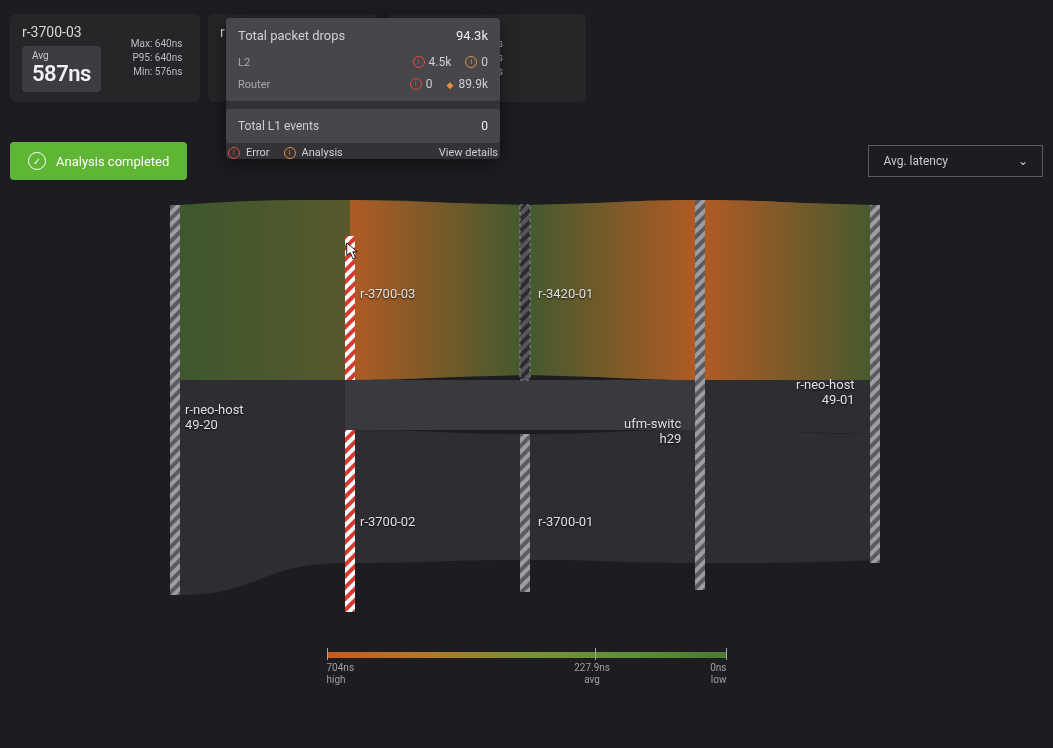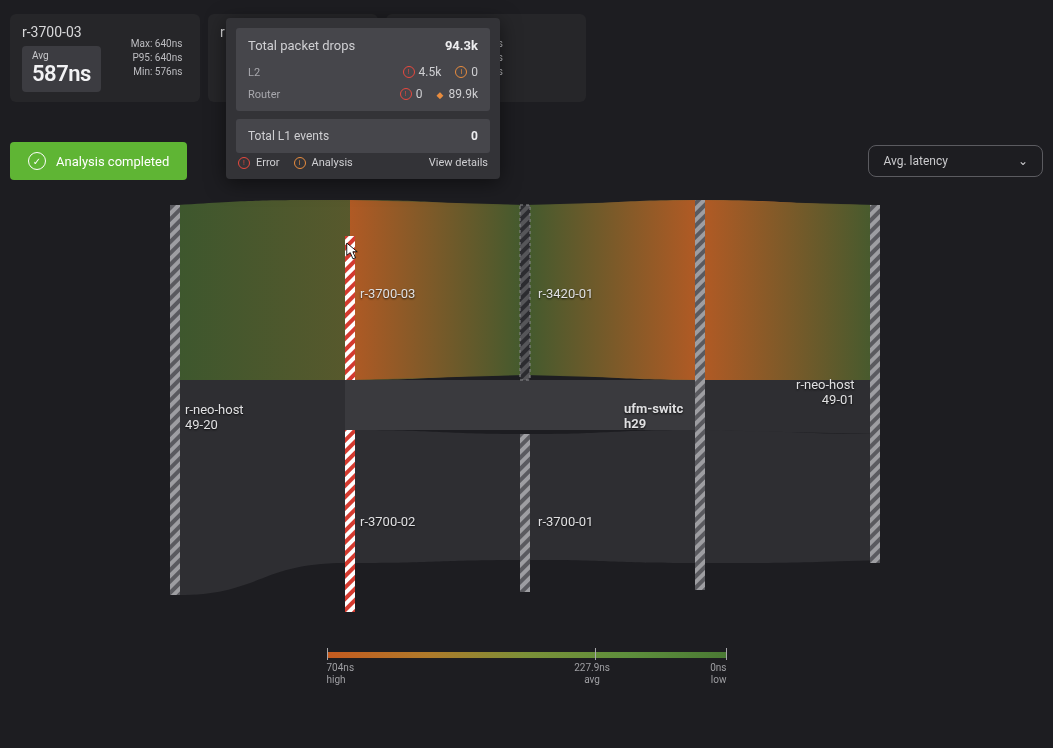--- a/index.html
+++ b/index.html
@@ -62,21 +62,21 @@
       width: 18px; height: 18px;
       border: 1.5px solid #fff;
       border-radius: 50%;
       display: flex;
       align-items: center;
       justify-content: center;
       font-size: 10px;
     }
     .selector {
       border: 1px solid #5b5b60;
-      border-radius: 8px;
+      border-radius: 0;
       padding: 8px 14px;
       display: flex;
       align-items: center;
       justify-content: space-between;
       gap: 70px;
       font-size: 12px;
       color: #cacacd;
       cursor: pointer;
       min-width: 160px;
     }
@@ -93,38 +93,38 @@
       box-shadow: 0 4px 20px rgba(0,0,0,0.5);
       z-index: 50;
       overflow: hidden;
     }
     .tooltip-head {
       background: #232326;
       padding: 9px 12px;
       font-size: 12px;
       color: #e8e8ea;
     }
-    .tooltip-body { padding: 10px; }
+    .tooltip-body { }
     .tt-block {
       background: #46464b;
       border-radius: 3px;
       padding: 10px 12px;
       margin-bottom: 8px;
     }
     .tt-row {
       display: flex;
       justify-content: space-between;
       align-items: center;
       font-size: 12px;
       color: #cfcfd2;
       margin-bottom: 8px;
     }
     .tt-row:last-child { margin-bottom: 0; }
     .tt-row-main { font-size: 13px; margin-bottom: 12px; }
-    .tt-val { color: #ededef; font-weight: 700; }
+    .tt-val { color: #ededef; font-weight: 400; }
     .tt-sub-left { color: #a8a8ad; font-size: 11px; }
     .tt-pair { display: flex; align-items: center; gap: 4px; margin-left: 14px; font-size: 12px; }
     .dot-err { width: 12px; height: 12px; border: 1.2px solid #e8493e; border-radius: 50%; background: transparent; display: inline-flex; align-items: center; justify-content: center; font-size: 7px; color: #e8493e; }
     .dot-warn { width: 12px; height: 12px; border: 1.2px solid #e88c3e; border-radius: 50%; background: transparent; display: inline-flex; align-items: center; justify-content: center; font-size: 7px; color: #e88c3e; }
     .dot-warn-alt { width: 8px; height: 8px; color: #e88c3e; font-size: 9px; }
     .tt-foot {
       display: flex;
       align-items: center;
       font-size: 11px;
       padding: 0 2px;
@@ -349,21 +349,21 @@
 
   <div class="cursor-icon">
     <svg viewBox="0 0 16 20">
         <path d="M2 0 L2 14 L6 11 L9 18 L12 17 L9 10 L14 10 Z" fill="#fff" stroke="#000" stroke-width="1"></path>
       </svg>
   </div>
 
   <div class="node-label" style="left:185px; top:202px;">r-neo-host<br>49-20</div>
   <div class="node-label" style="left:360px; top:86px;">r-3700-03</div>
   <div class="node-label" style="left:538px; top:86px;">r-3420-01</div>
-  <div class="node-label" style="left:624px; top:201px; font-weight:bold;">ufm-switc<br>h29</div>
+  <div class="node-label" style="left:624px; top:216px; text-align:right;">ufm-switc<br>h29</div>
   <div class="node-label" style="left:796px; top:177px; text-align:right;">r-neo-host<br>49-01</div>
   <div class="node-label" style="left:360px; top:314px;">r-3700-02</div>
   <div class="node-label" style="left:538px; top:314px;">r-3700-01</div>
 </div>
 
 <div class="legend">
   <div class="legend-bar">
     <div class="legend-tick" style="left:0;"></div>
     <div class="legend-tick" style="left:67%;"></div>
     <div class="legend-tick" style="right:0;"></div>

